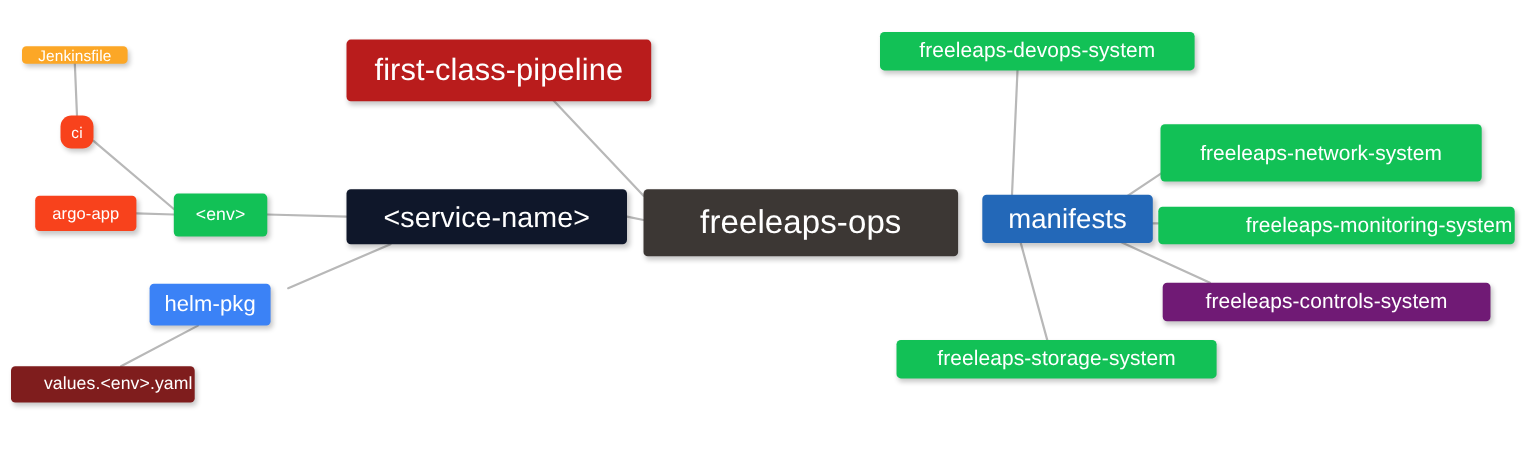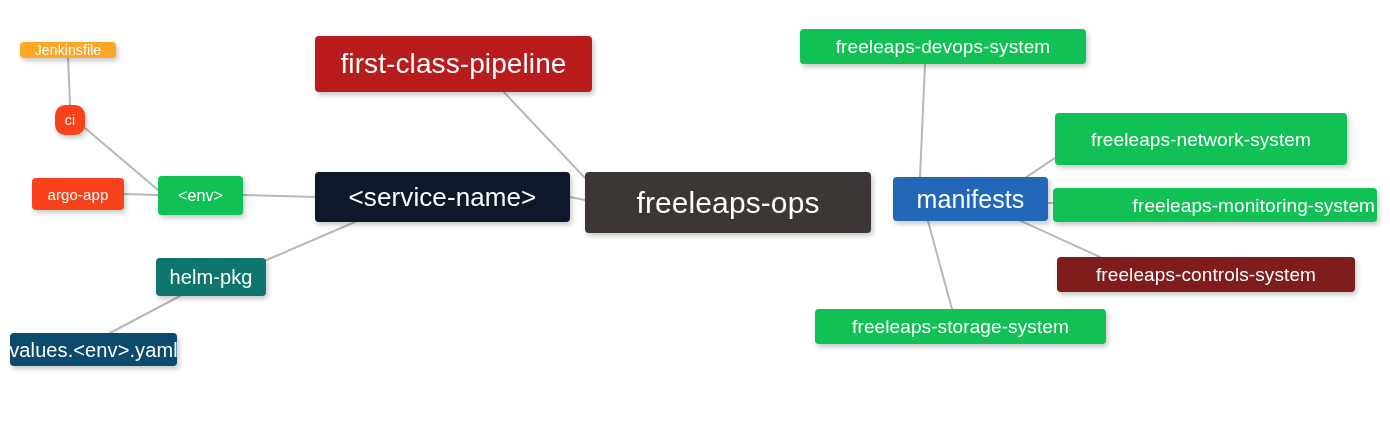--- a/index.html
+++ b/index.html
@@ -73,24 +73,24 @@
       </div>
       <div class="node" style="left: 55px; top: 105px; width: 30px; height: 30px; background: rgb(248, 66, 28); font-size: 14px; border-radius: 10px;">
         <span class="node-label">ci</span>
       </div>
       <div class="node" style="left: 32px; top: 178px; width: 92px; height: 32px; background: rgb(248, 66, 28); font-size: 15px;">
         <span class="node-label">argo-app</span>
       </div>
       <div class="node" style="left: 158px; top: 176px; width: 85px; height: 39px; background: rgb(18, 193, 86); font-size: 16px;">
         <span class="node-label">&lt;env&gt;</span>
       </div>
-      <div class="node" style="left: 156px; top: 258px; width: 110px; height: 38px; background: #0f766e; font-size: 20px;">
+      <div class="node" style="left: 136px; top: 258px; width: 110px; height: 38px; background: #3b82f6; font-size: 20px;">
         <span class="node-label">helm-pkg</span>
       </div>
-      <div class="node" style="left: 10px; top: 333px; width: 167px; height: 33px; background: #0c4a6e; font-size: 20px;">
+      <div class="node" style="left: 10px; top: 333px; width: 167px; height: 33px; background: #7f1d1d; font-size: 16px; justify-content: flex-end;">
         <span class="node-label">values.&lt;env&gt;.yaml</span>
       </div>
       <div class="node" style="left: 315px; top: 36px; width: 277px; height: 56px; background: #b91c1c; font-size: 28px;">
         <span class="node-label">first-class-pipeline</span>
       </div>
       <div class="node" style="left: 315px; top: 172px; width: 255px; height: 50px; background: #0f172a; font-size: 26px;">
         <span class="node-label">&lt;service-name&gt;</span>
       </div>
       <div class="node" style="left: 585px; top: 172px; width: 286px; height: 61px; background: rgb(60, 55, 52); font-size: 30px;">
         <span class="node-label">freeleaps-ops</span>
@@ -100,20 +100,20 @@
       </div>
       <div class="node" style="left: 800px; top: 29px; width: 286px; height: 35px; background: rgb(18, 193, 86); font-size: 19px;">
         <span class="node-label">freeleaps-devops-system</span>
       </div>
       <div class="node" style="left: 1055px; top: 113px; width: 292px; height: 52px; background: rgb(18, 193, 86); font-size: 19px;">
         <span class="node-label">freeleaps-network-system</span>
       </div>
       <div class="node" style="left: 1053px; top: 188px; width: 324px; height: 34px; background: rgb(18, 193, 86); font-size: 19px; justify-content: flex-end;">
         <span class="node-label">freeleaps-monitoring-system</span>
       </div>
-      <div class="node" style="left: 1057px; top: 257px; width: 298px; height: 35px; background: #7f1d1d; font-size: 19px; text-align: right;">
+      <div class="node" style="left: 1057px; top: 257px; width: 298px; height: 35px; background: #701a75; font-size: 19px; text-align: right;">
         <span class="node-label">freeleaps-controls-system</span>
       </div>
       <div class="node" style="left: 815px; top: 309px; width: 291px; height: 35px; background: rgb(18, 193, 86); font-size: 19px;">
         <span class="node-label">freeleaps-storage-system</span>
       </div>
     </div>
 </div>
 
 </body></html>

